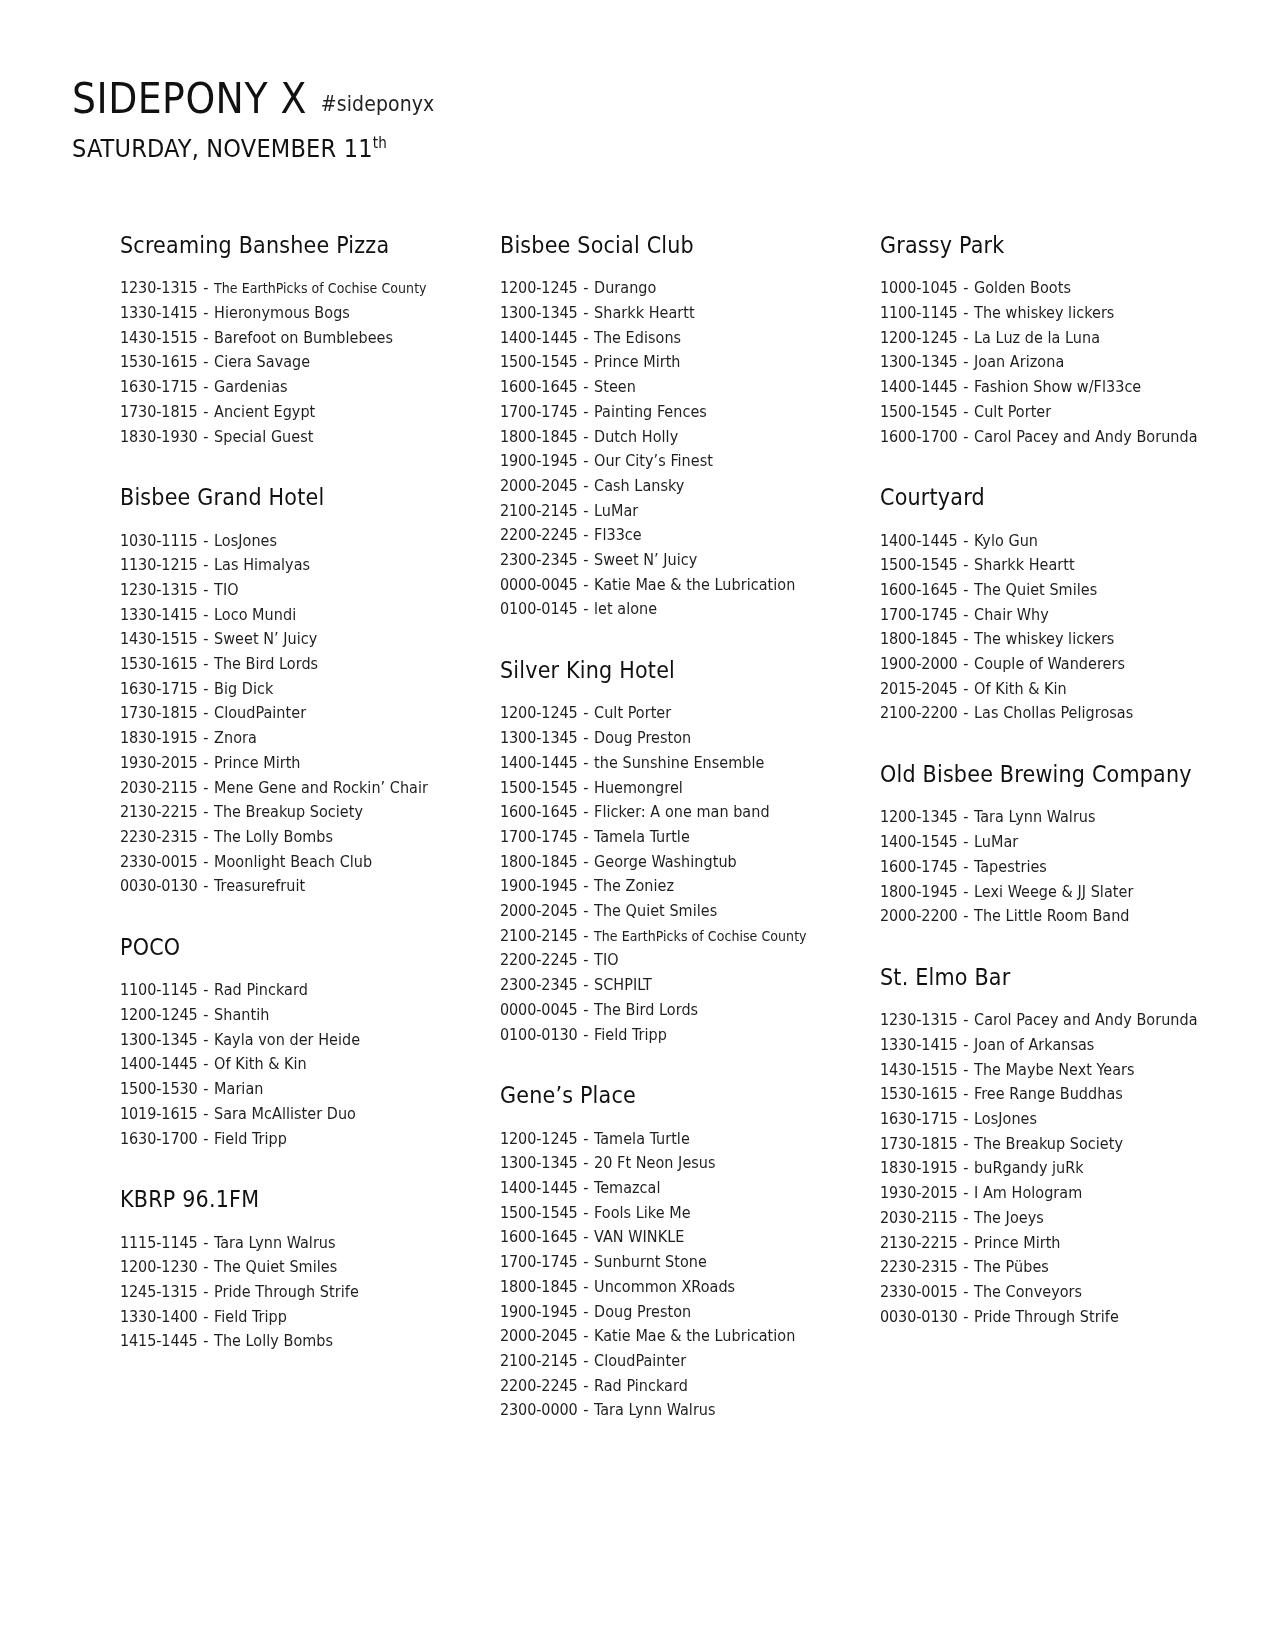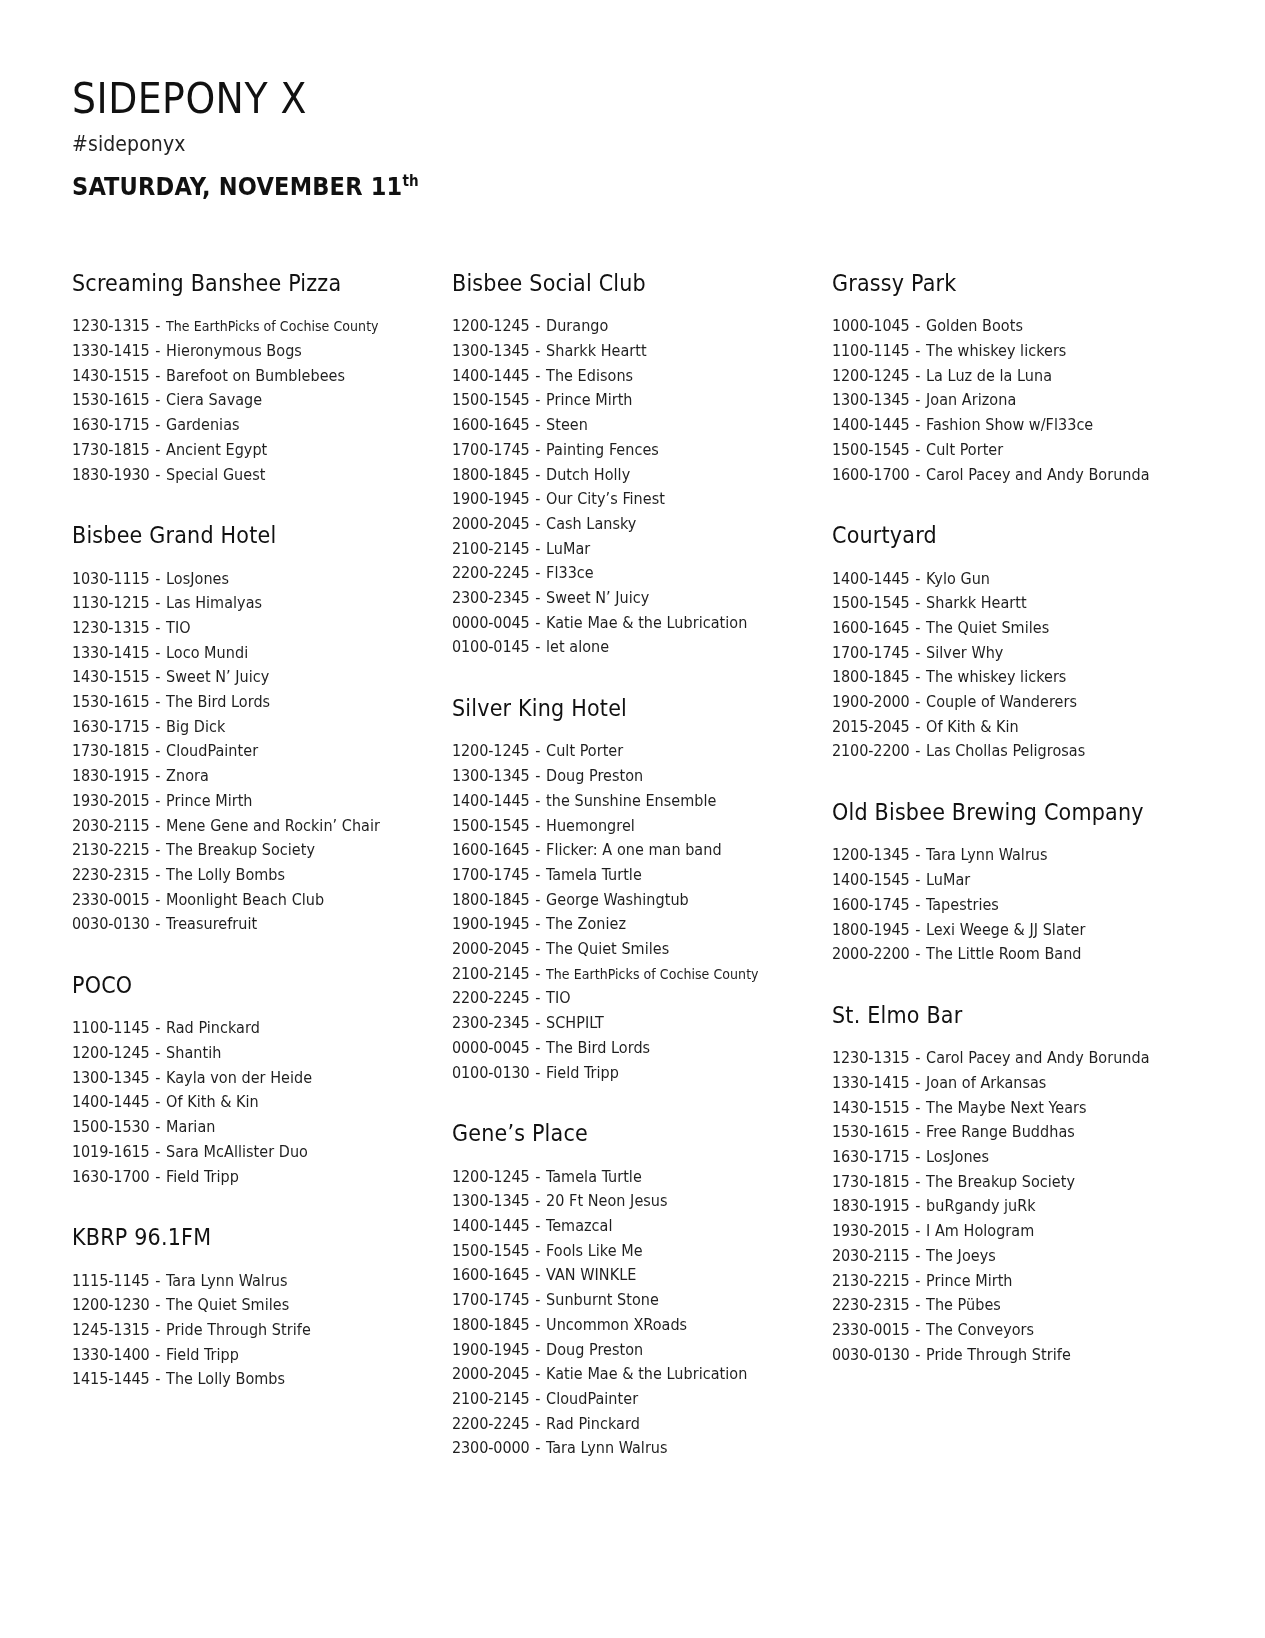--- a/index.html
+++ b/index.html
@@ -20,58 +20,58 @@
     height: 1638px;
     box-sizing: border-box;
     padding: 78px 60px 40px 72px;
   }
   
   .masthead {
     margin: 0 0 14px 0;
     display: flex;
     align-items: baseline;
     gap: 14px;
-    flex-direction: column;
   }
   .fest-title {
     font-size: 42px;
     font-weight: 400;
     letter-spacing: 0.5px;
     line-height: 1;
     color: #111;
   }
   .hashtag {
     font-size: 21px;
     font-weight: 400;
     color: #222;
     letter-spacing: 0.1px;
     position: relative;
     top: -2px;
   }
   .date-line {
     font-size: 25px;
-    font-weight: 700;
+    font-weight: 400;
     letter-spacing: 0.2px;
     color: #111;
     margin: 0;
   }
   .date-sup {
     font-size: 15px;
     vertical-align: super;
     line-height: 0;
   }
   
   .columns {
     display: flex;
     margin-top: 70px;
     align-items: flex-start;
   }
   .column {
     width: 380px;
     flex: 0 0 380px;
+    margin-left: 48px;
   }
   .column.col-2 { margin-left: 0px; }
   .column.col-3 { margin-left: 0px; }
 
   .venue { margin-bottom: 36px; }
   .venue:last-child { margin-bottom: 0; }
 
   .venue-name {
     font-size: 23px;
     font-weight: 400;
@@ -230,21 +230,21 @@
             <div class="slot"><span class="time">1500-1545</span><span class="sep"> - </span><span class="act">Cult Porter</span></div>
             <div class="slot"><span class="time">1600-1700</span><span class="sep"> - </span><span class="act">Carol Pacey and Andy Borunda</span></div>
           </div>
         </div>
         <div class="venue">
           <div class="venue-name">Courtyard</div>
           <div class="slot-list">
             <div class="slot"><span class="time">1400-1445</span><span class="sep"> - </span><span class="act">Kylo Gun</span></div>
             <div class="slot"><span class="time">1500-1545</span><span class="sep"> - </span><span class="act">Sharkk Heartt</span></div>
             <div class="slot"><span class="time">1600-1645</span><span class="sep"> - </span><span class="act">The Quiet Smiles</span></div>
-            <div class="slot"><span class="time">1700-1745</span><span class="sep"> - </span><span class="act">Silver Why</span></div>
+            <div class="slot"><span class="time">1700-1745</span><span class="sep"> - </span><span class="act">Chair Why</span></div>
             <div class="slot"><span class="time">1800-1845</span><span class="sep"> - </span><span class="act">The whiskey lickers</span></div>
             <div class="slot"><span class="time">1900-2000</span><span class="sep"> - </span><span class="act">Couple of Wanderers</span></div>
             <div class="slot"><span class="time">2015-2045</span><span class="sep"> - </span><span class="act">Of Kith &amp; Kin</span></div>
             <div class="slot"><span class="time">2100-2200</span><span class="sep"> - </span><span class="act">Las Chollas Peligrosas</span></div>
           </div>
         </div>
         <div class="venue">
           <div class="venue-name">Old Bisbee Brewing Company</div>
           <div class="slot-list">
             <div class="slot"><span class="time">1200-1345</span><span class="sep"> - </span><span class="act">Tara Lynn Walrus</span></div>

